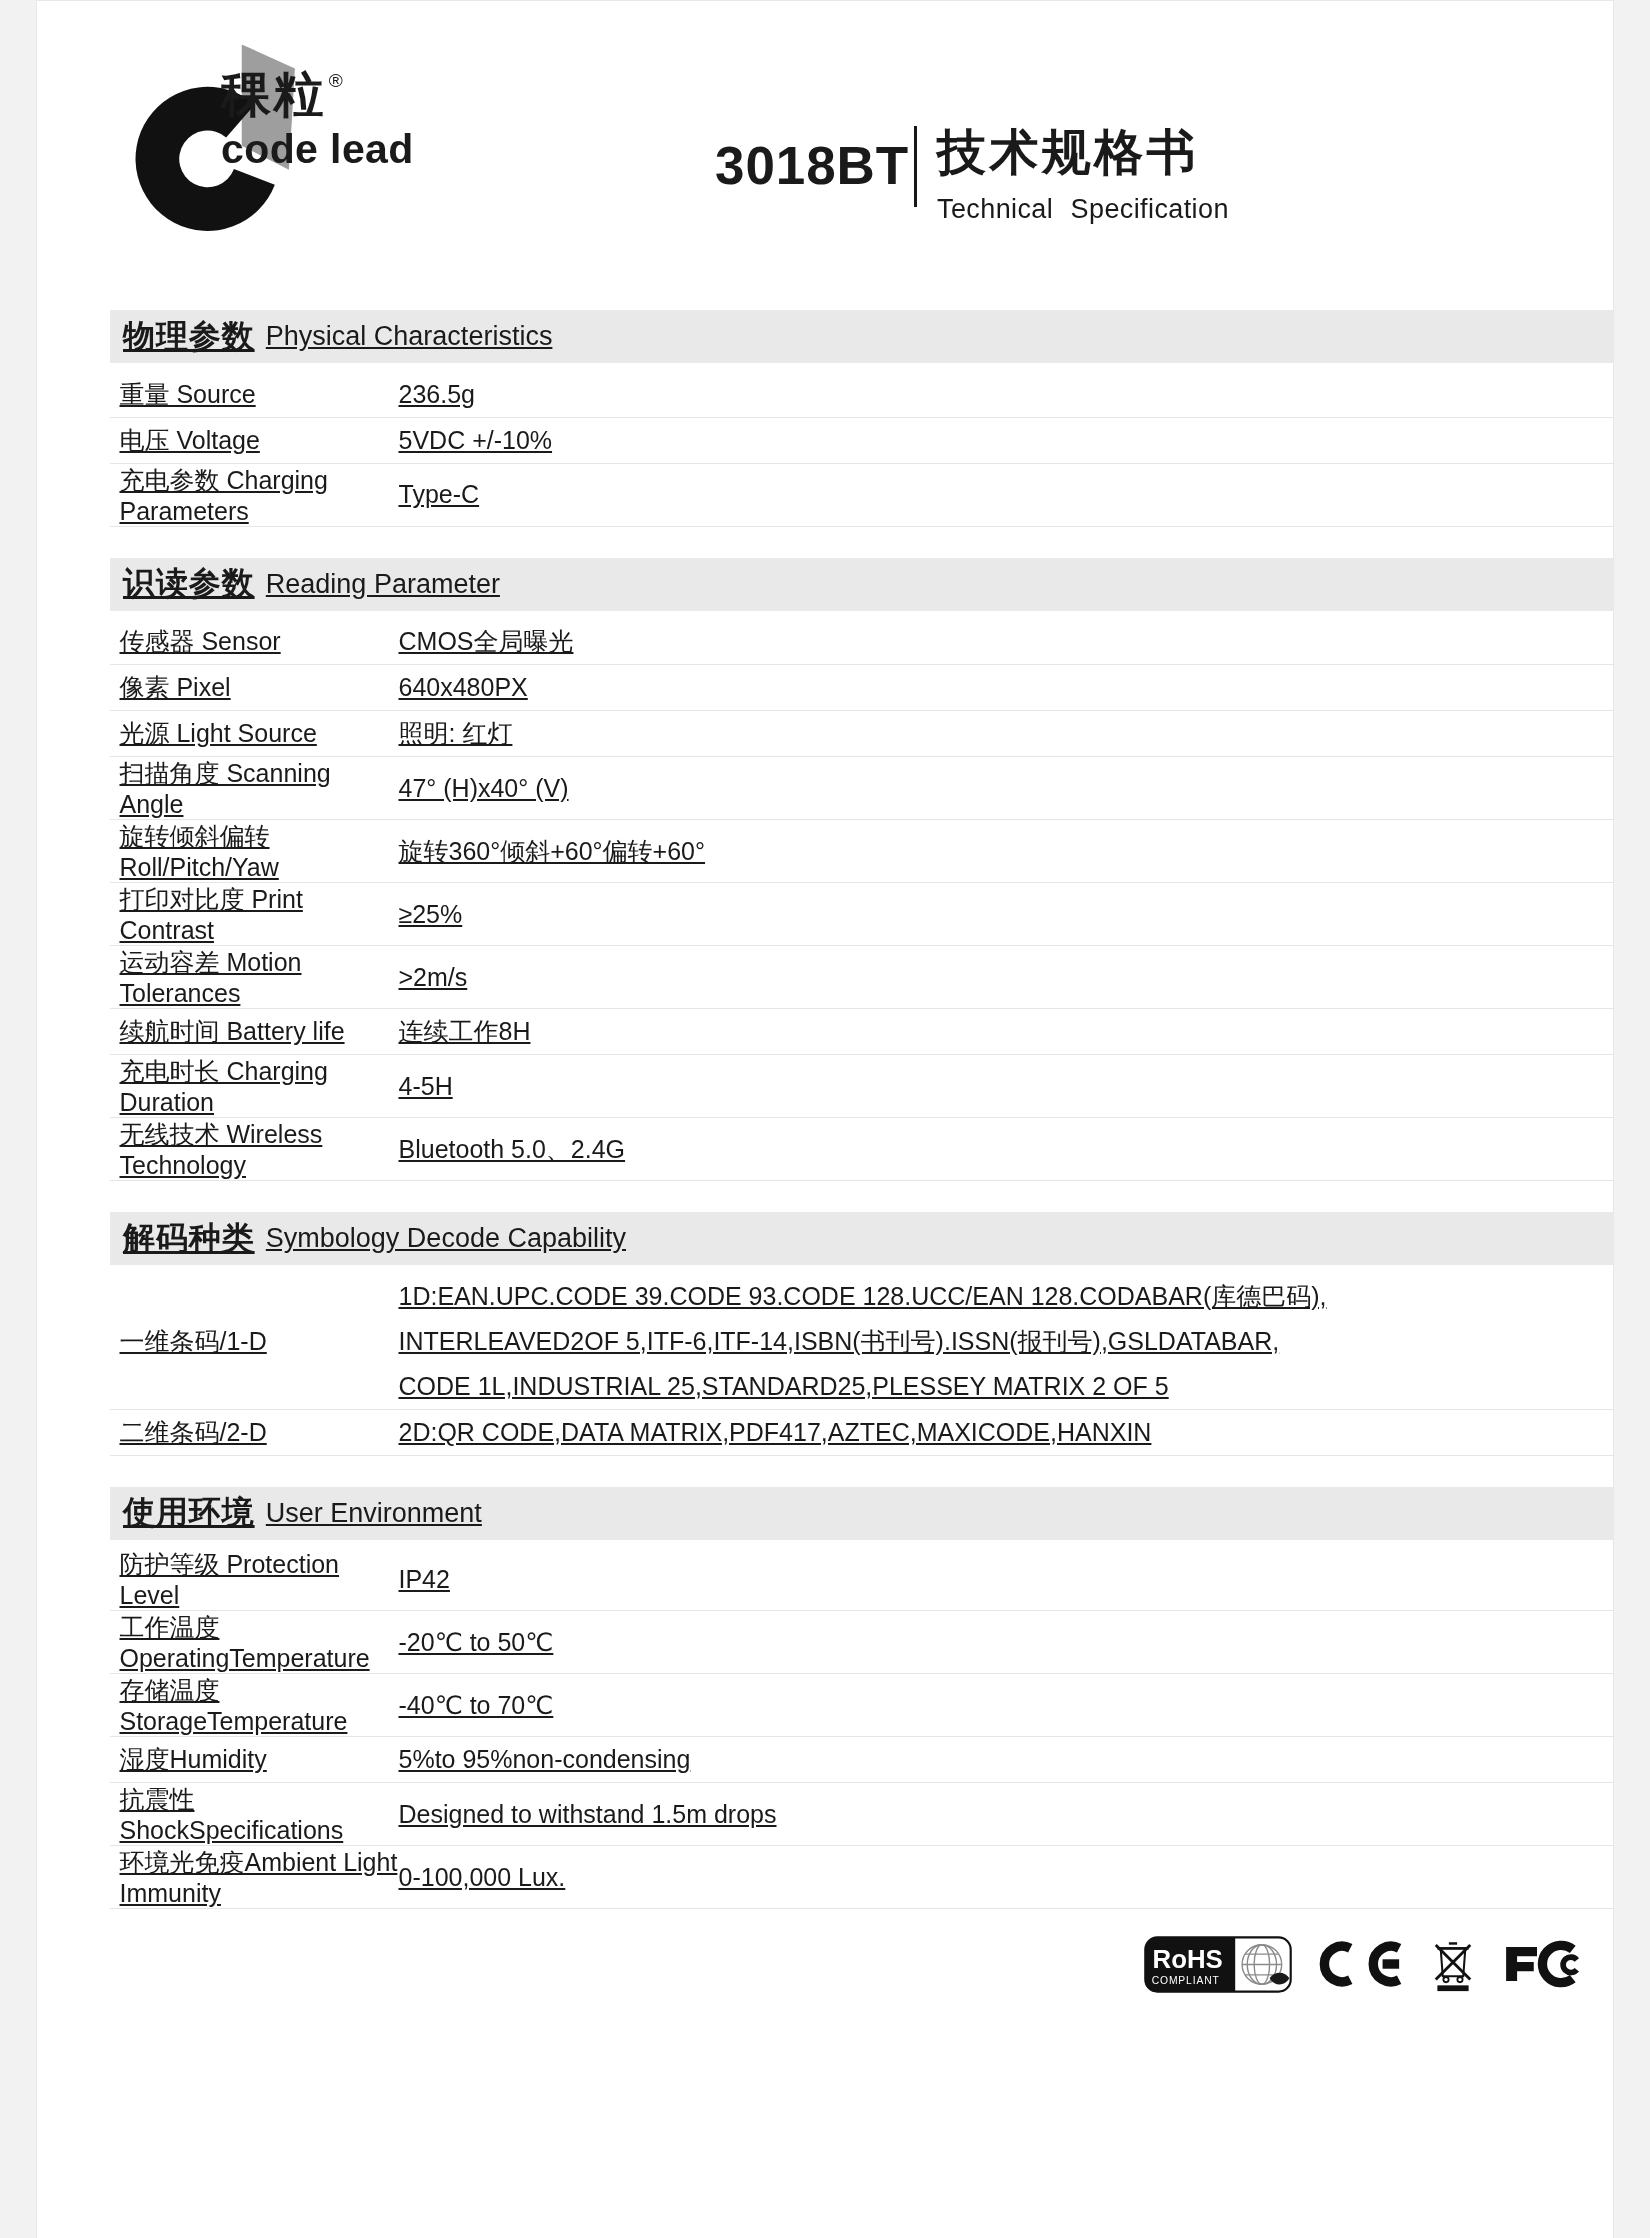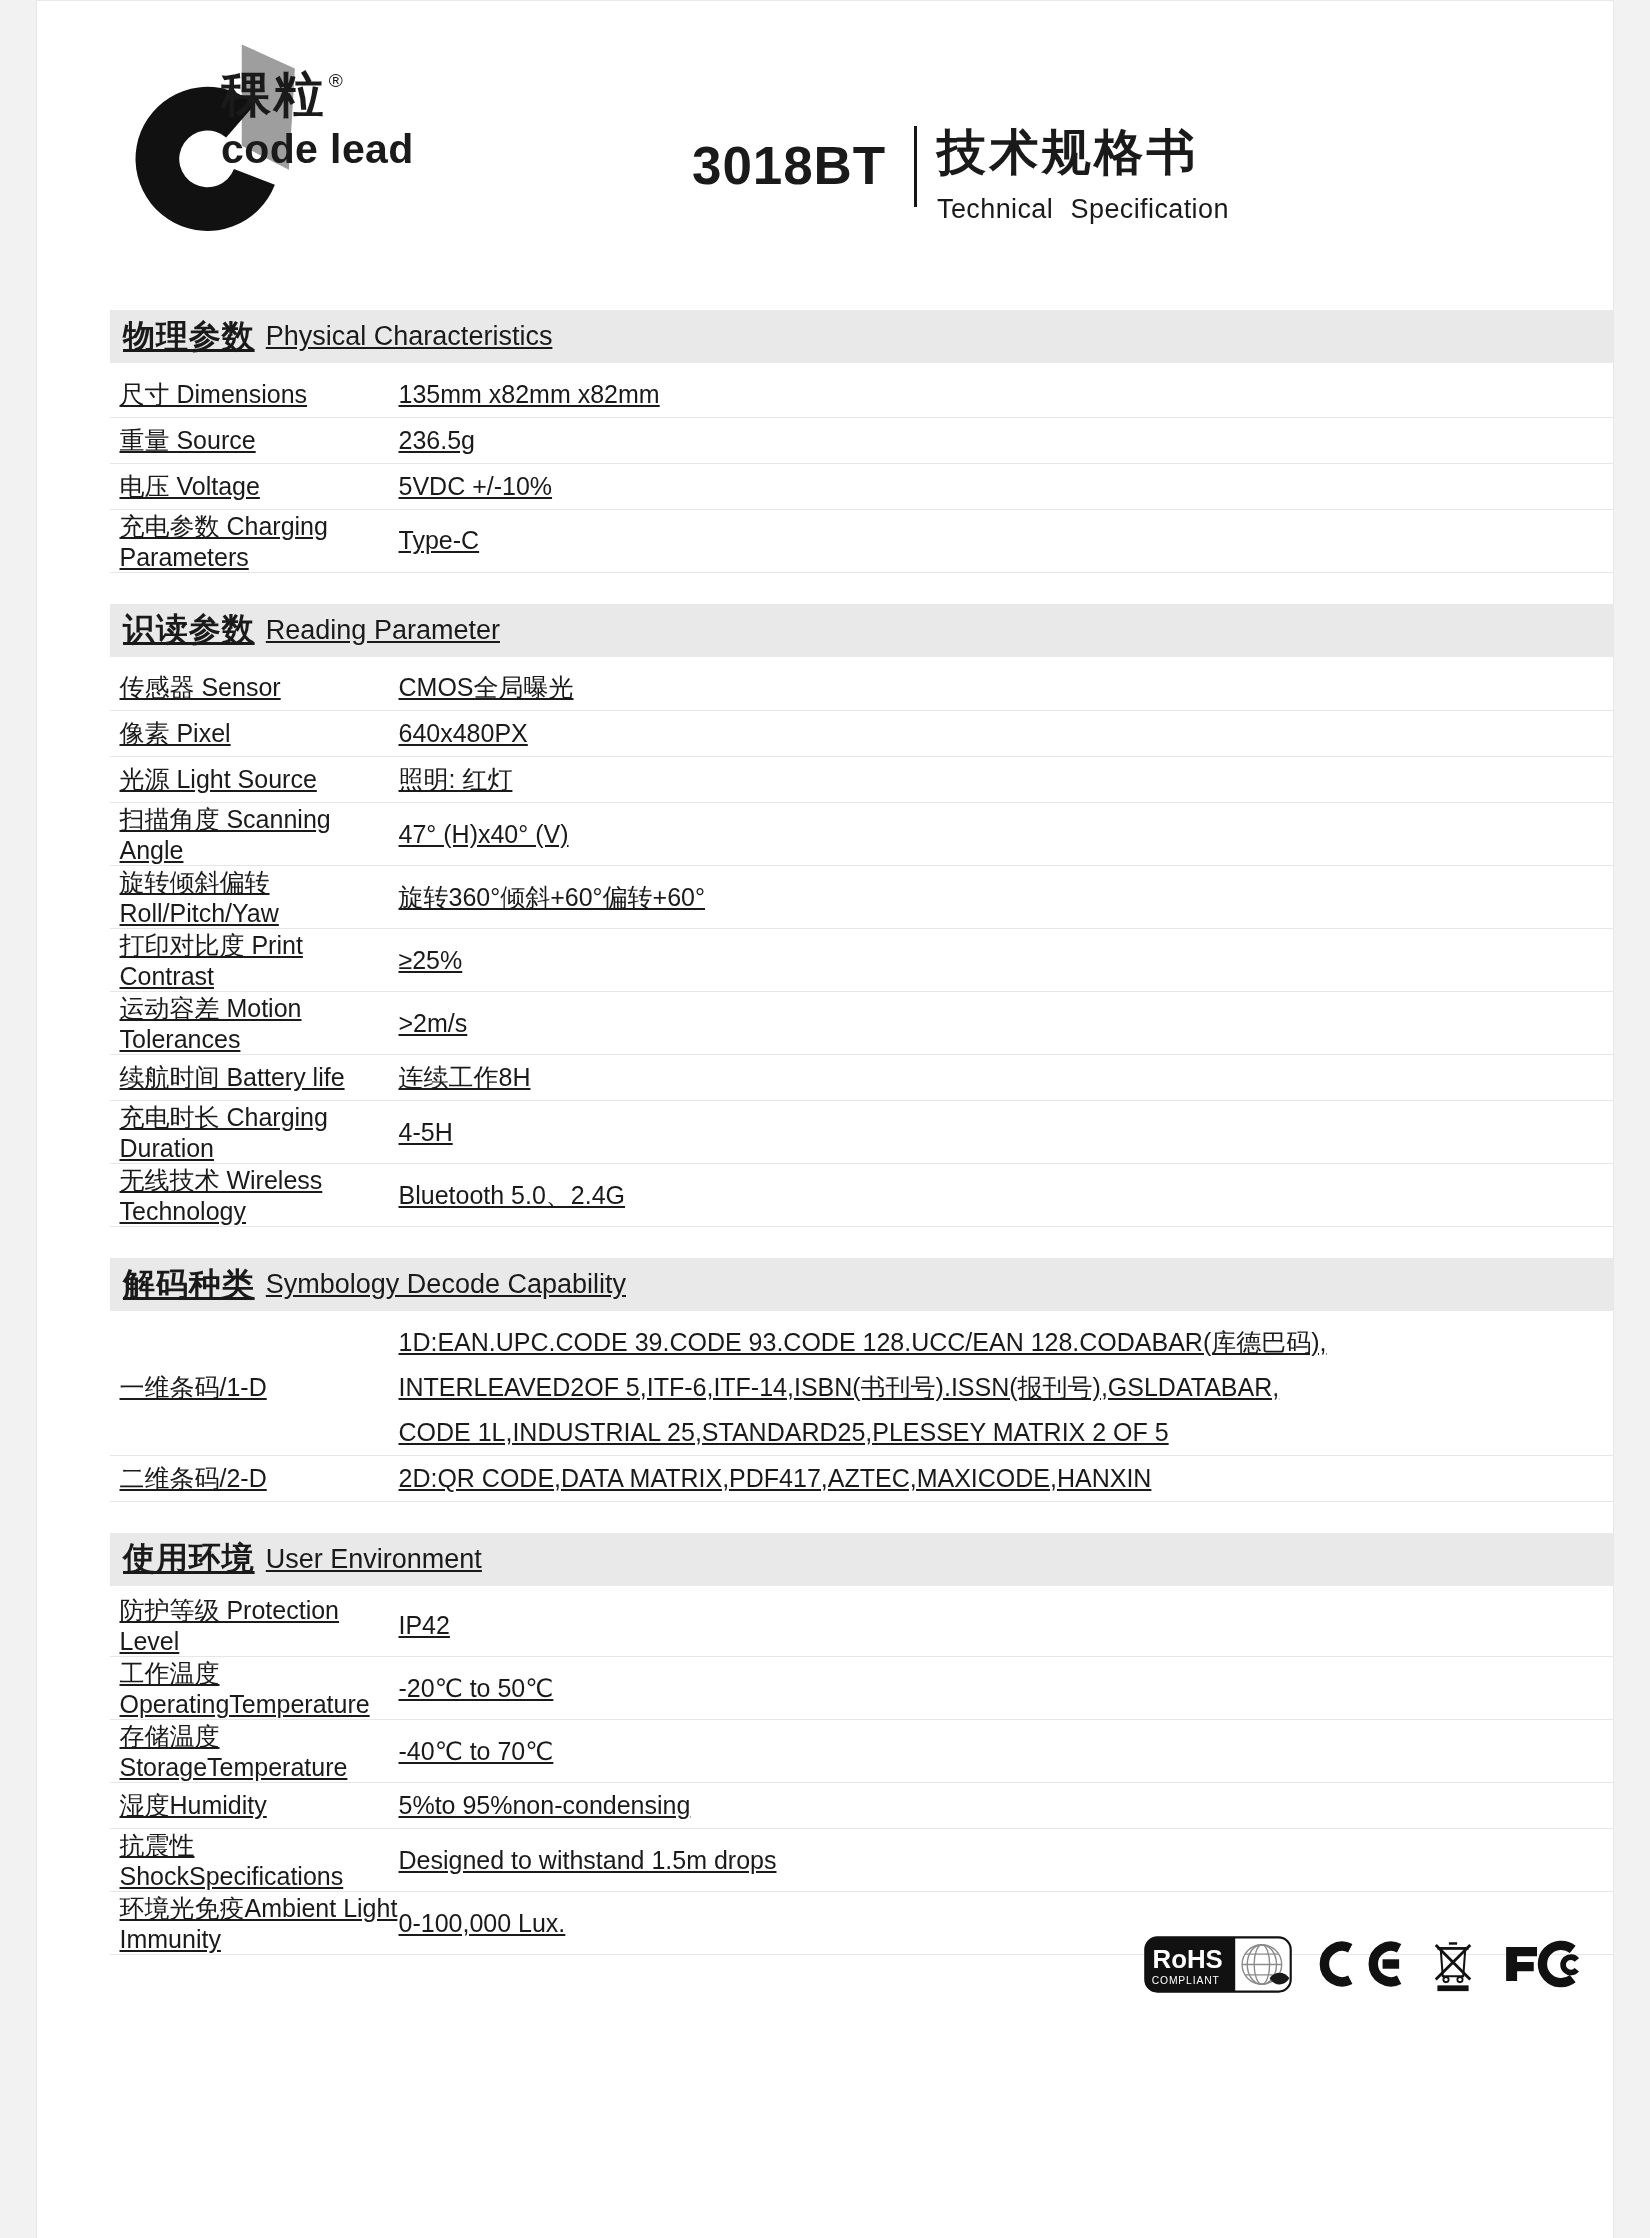--- a/index.html
+++ b/index.html
@@ -7,21 +7,21 @@
     position:relative;width:1578px;height:2239px;background:#ffffff;
     font-family:"Liberation Sans","DejaVu Sans",sans-serif;color:var(--text,#1a1a1a);
     border:1.7px solid #e8e8e8;box-sizing:border-box;overflow:hidden;margin:0 auto;
   }
   
   .logo-mark{position:absolute;left:74px;top:40px;}
   .brand{position:absolute;left:184px;top:53px;}
   .brand-cn{font-size:50px;font-weight:bold;letter-spacing:2.6px;line-height:53px;}
   .reg{font-size:19px;font-weight:normal;vertical-align:24px;margin-left:2.6px;}
   .brand-en{font-size:41px;font-weight:bold;margin-top:5.2px;letter-spacing:0.4px;}
-  .model{position:absolute;left:655px;top:134px;font-size:53px;font-weight:bold;letter-spacing:0.9px;}
+  .model{position:absolute;left:678px;top:134px;font-size:53px;font-weight:bold;letter-spacing:0.9px;}
   .title-divider{position:absolute;left:877px;top:125px;width:2.6px;height:81px;background:#161616;}
   .doc-title-cn{position:absolute;left:900px;top:119px;font-size:49px;font-weight:bold;letter-spacing:3.4px;}
   .doc-title-en{position:absolute;left:900px;top:193px;font-size:27px;letter-spacing:0.4px;word-spacing:9.5px;}
   
   .sections{position:absolute;left:73px;top:309px;width:1506px;text-decoration:underline;}
   .spec-section{margin-bottom:31px;}
   .section-bar{height:53px;background:var(--section-bar-bg,#e9e9e9);display:flex;align-items:center;padding-left:13px;margin-bottom:8.6px;}
   .bar-cn{font-size:32px;font-weight:bold;letter-spacing:0.9px;}
   .bar-en{font-size:27px;margin-left:11.2px;}
   .spec-row{display:flex;align-items:center;min-height:45px;border-bottom:1.7px solid var(--row-divider,#e6e6e6);}
@@ -55,24 +55,20 @@
     <div class="doc-title-en">Technical Specification</div>
   </header>
 
   <main class="sections">
       <section class="spec-section">
         <div class="section-bar">
           <span class="bar-cn">物理参数</span>
           <span class="bar-en">Physical Characteristics</span>
         </div>
         <div class="spec-row">
-          <div class="row-label">尺寸 Dimensions</div>
-          <div class="row-value">135mm x82mm x82mm</div>
-        </div>
-        <div class="spec-row">
           <div class="row-label">重量 Source</div>
           <div class="row-value">236.5g</div>
         </div>
         <div class="spec-row">
           <div class="row-label">电压 Voltage</div>
           <div class="row-value">5VDC +/-10%</div>
         </div>
         <div class="spec-row">
           <div class="row-label">充电参数 Charging Parameters</div>
           <div class="row-value">Type-C</div>

